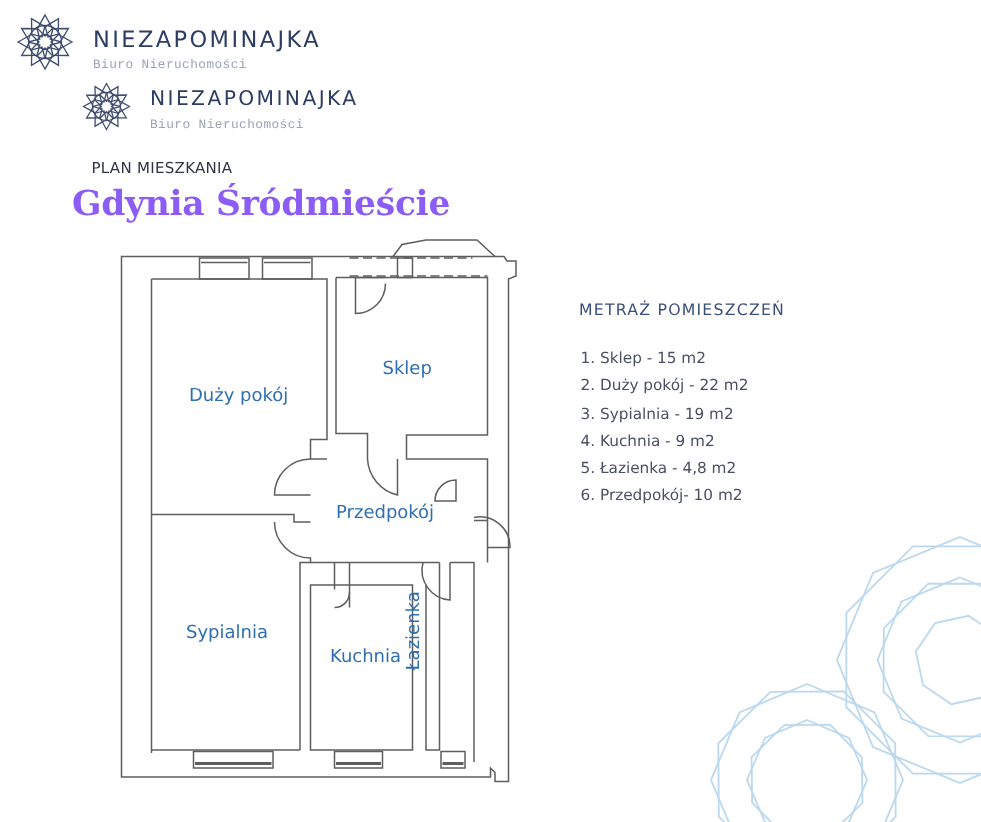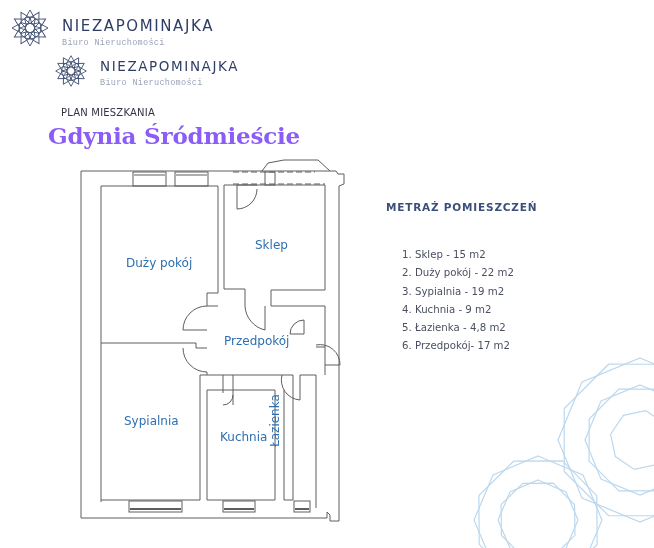--- a/index.html
+++ b/index.html
@@ -23,24 +23,24 @@
     font-size: 10px; color: #2f3344; letter-spacing: 0.2px;
   }
   .plan-title {
     position: absolute; left: 48px; top: 122px;
     font-family: "DejaVu Serif", serif; font-weight: bold;
     font-size: 23px; color: #8b5cf6; letter-spacing: -0.2px;
   }
   .metraz-title {
     position: absolute; left: 386px; top: 201px;
     font-family: "DejaVu Sans", sans-serif;
-    font-size: 10.5px; letter-spacing: 0.8px; color: #3b4f7a; font-weight: bold;
+    font-size: 10.5px; letter-spacing: 0.8px; color: #3b4f7a;
   }
   .metraz-list {
-    position: absolute; left: 386px; top: 230px; margin: 16px; padding: 0; list-style: none;
+    position: absolute; left: 386px; top: 230px; margin: 1px; padding: 0; list-style: none;
   }
   .metraz-list li {
     font-family: "DejaVu Sans", sans-serif;
     font-size: 10.2px; color: #4a5060; height: 18.3px; line-height: 18.3px;
   }
   .room-label {
     position: absolute;
     font-family: "DejaVu Sans", sans-serif;
     font-size: 12px; color: #2f6fb0;
     white-space: nowrap;
@@ -190,14 +190,14 @@
 <div class="room-label" style="left:220px; top:430px;">Kuchnia</div>
 <div class="room-label" style="left:268px; top:447px; transform:rotate(-90deg); transform-origin:left top;">Łazienka</div>
 
 <div class="metraz-title">METRAŻ POMIESZCZEŃ</div>
 <ul class="metraz-list">
   <li>1. Sklep - 15 m2</li>
   <li>2. Duży pokój - 22 m2</li>
   <li>3. Sypialnia - 19 m2</li>
   <li>4. Kuchnia - 9 m2</li>
   <li>5. Łazienka - 4,8 m2</li>
-  <li>6. Przedpokój- 17 m2</li>
+  <li>6. Przedpokój- 10 m2</li>
 </ul>
 
 </body></html>

